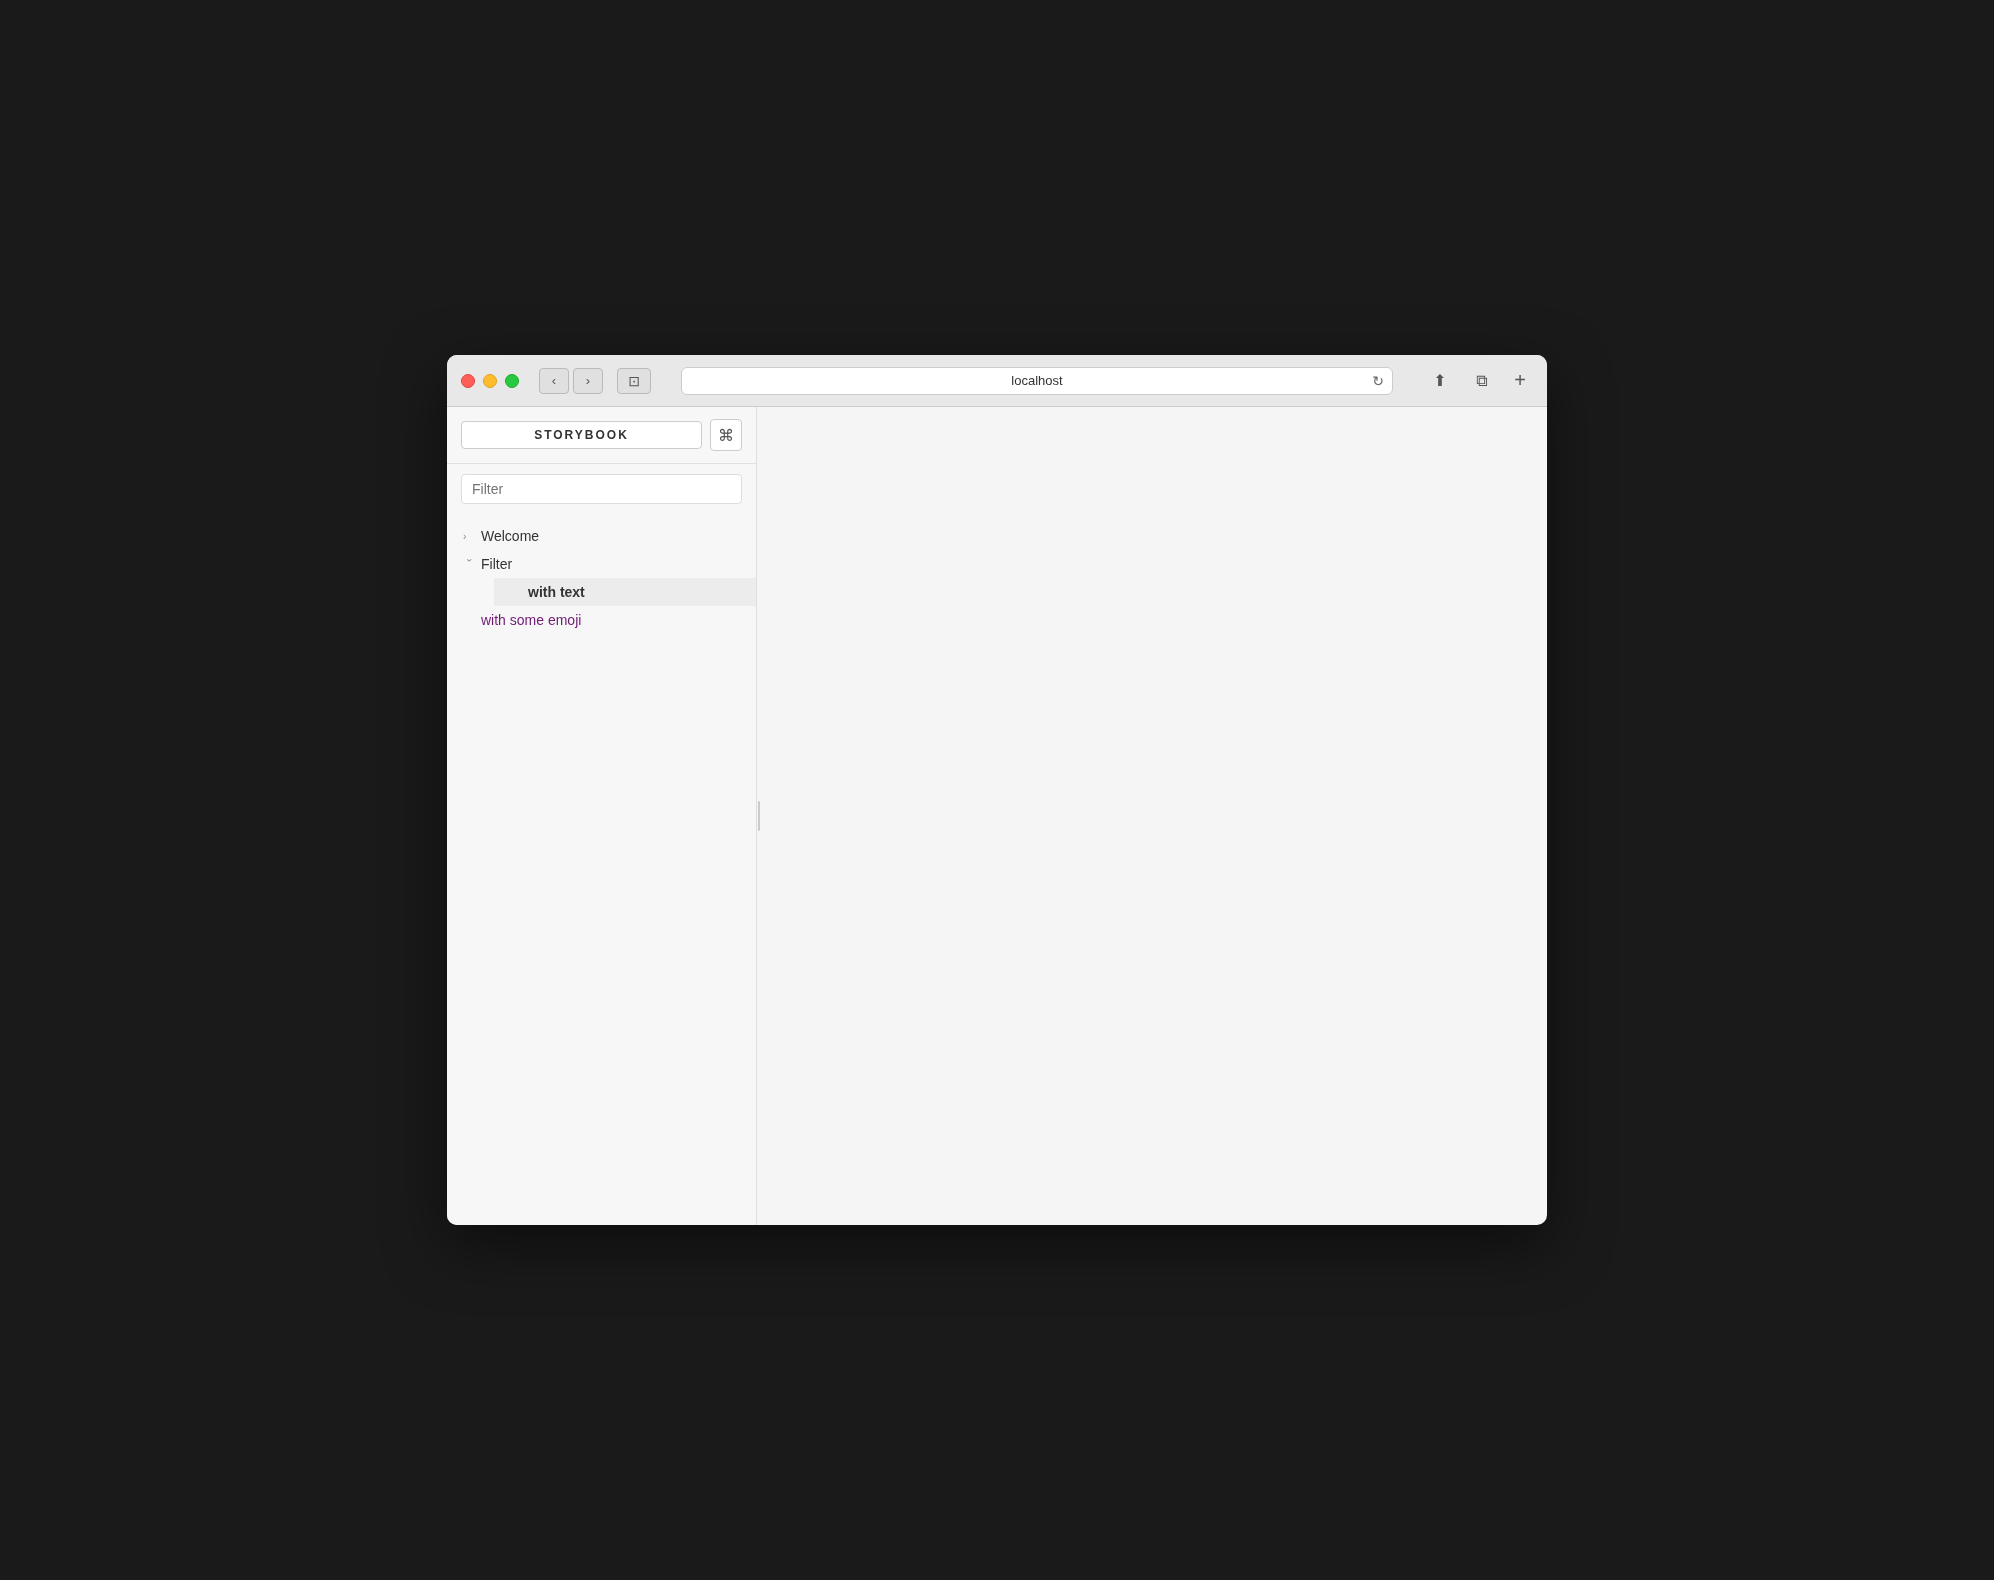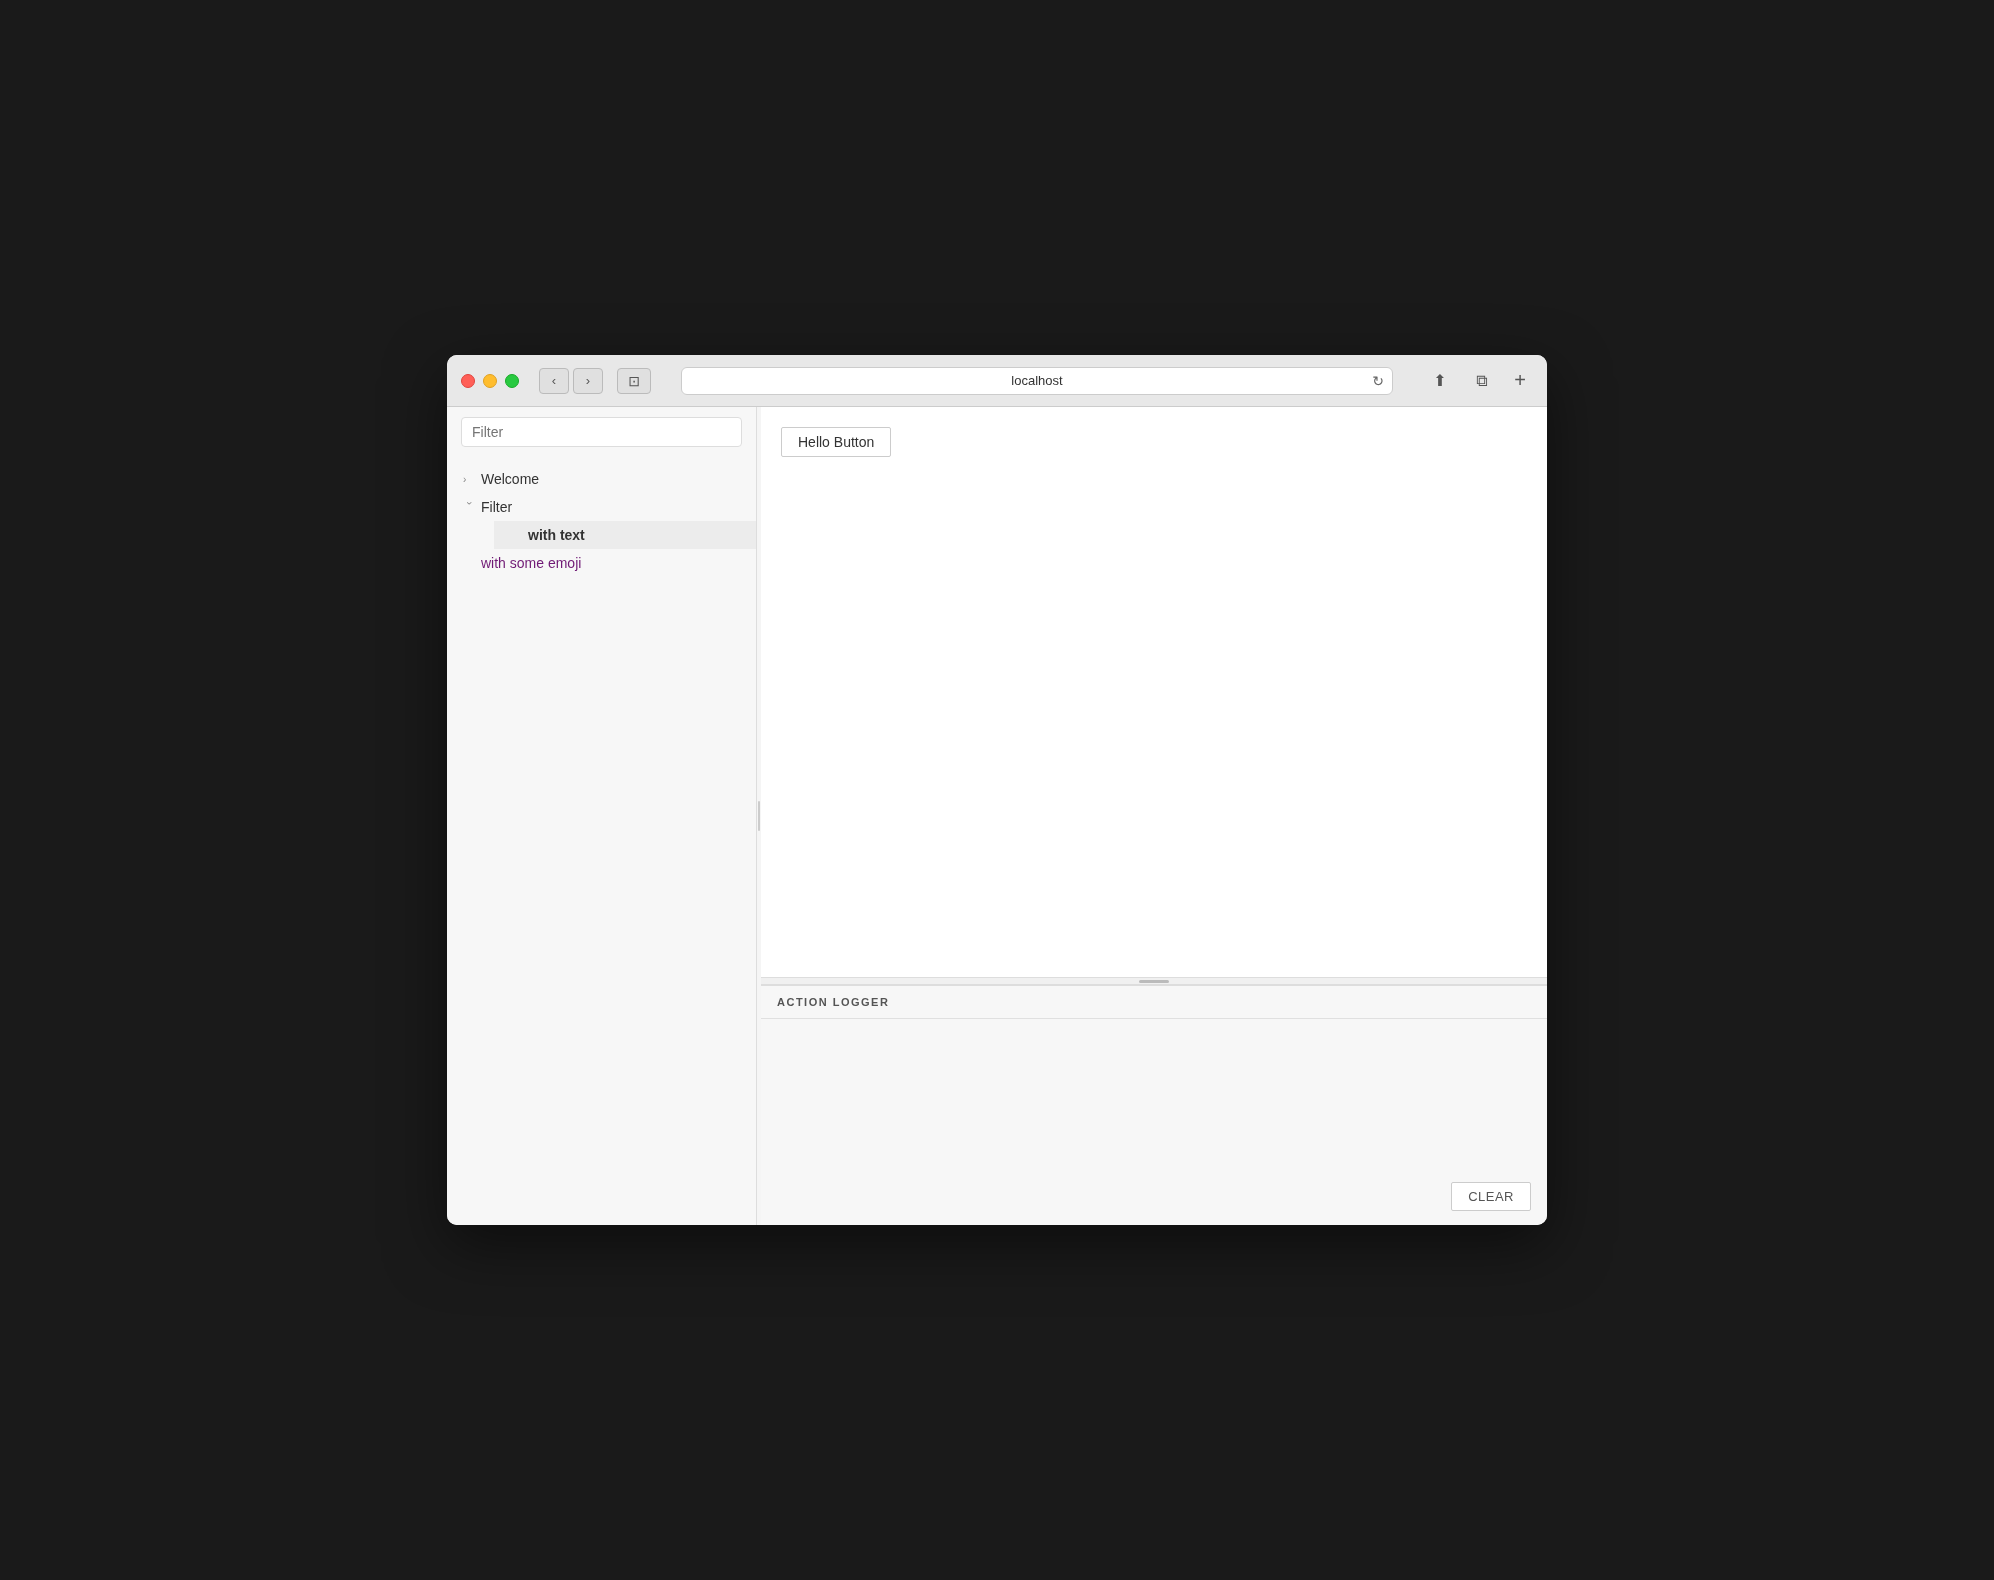--- a/index.html
+++ b/index.html
@@ -395,20 +395,24 @@
     <div class="toolbar-actions">
       <button class="toolbar-btn">⬆</button>
       <button class="toolbar-btn">⧉</button>
       <button class="new-tab-btn">+</button>
     </div>
   </div>
 
   <div class="main-area">
 
     <div class="sidebar">
+      <div class="storybook-header">
+        <button class="storybook-title-btn">STORYBOOK</button>
+        <button class="keyboard-btn">⌘</button>
+      </div>
 
       <input class="filter-input" type="text" placeholder="Filter" style="">
 
       <nav class="nav-tree">
 
         <div class="nav-item">
           <span class="chevron">›</span>
           <span class="label">Welcome</span>
         </div>
 
@@ -422,32 +426,14 @@
         </div>
         <div class="nav-sub-item inactive">
           <span>with some emoji</span>
         </div>
 
       </nav>
     </div>
 
     <div class="resize-handle"></div>
 
-    <div class="right-panel">
-
-      <div class="preview-area">
-        <button class="hello-button">Hello Button</button>
-      </div>
-
-      <div class="drag-divider">
-        <div class="drag-handle-dots"></div>
-      </div>
-
-      <div class="action-logger">
-        <div class="action-logger-header">ACTION LOGGER</div>
-        <div class="action-logger-body">
-          <button class="clear-btn">CLEAR</button>
-        </div>
-      </div>
-
-    </div>
   </div>
 </div>
 
 </body></html>

